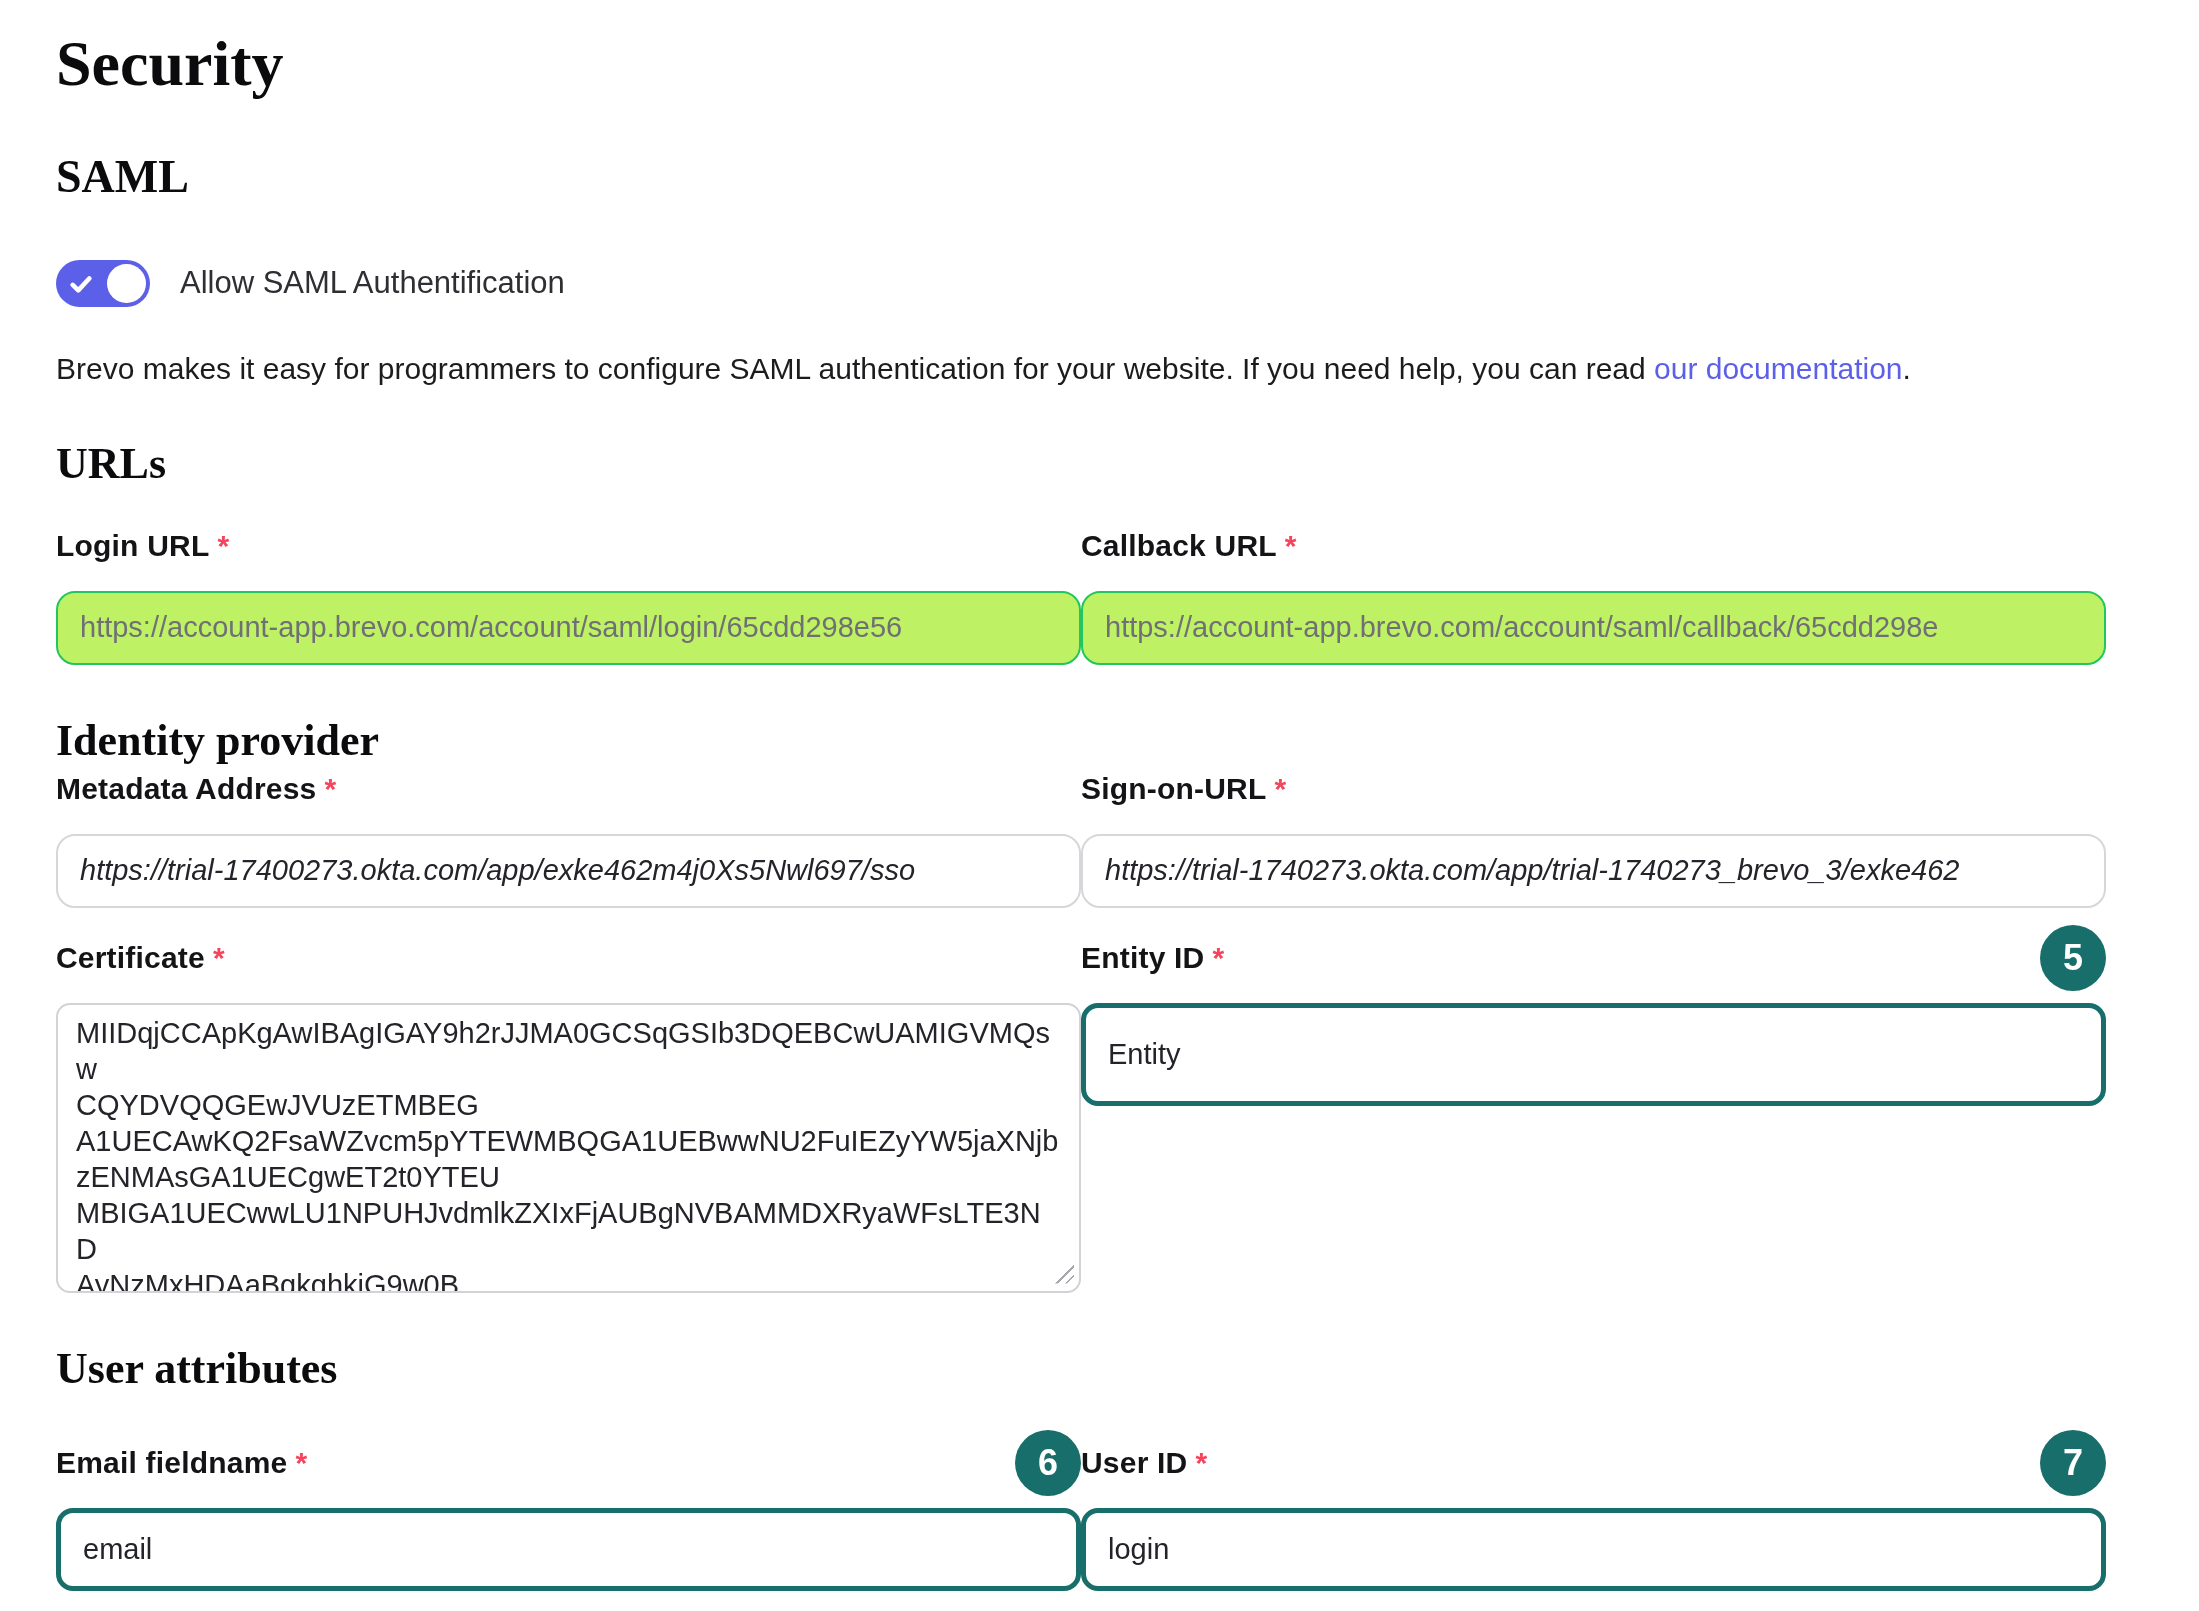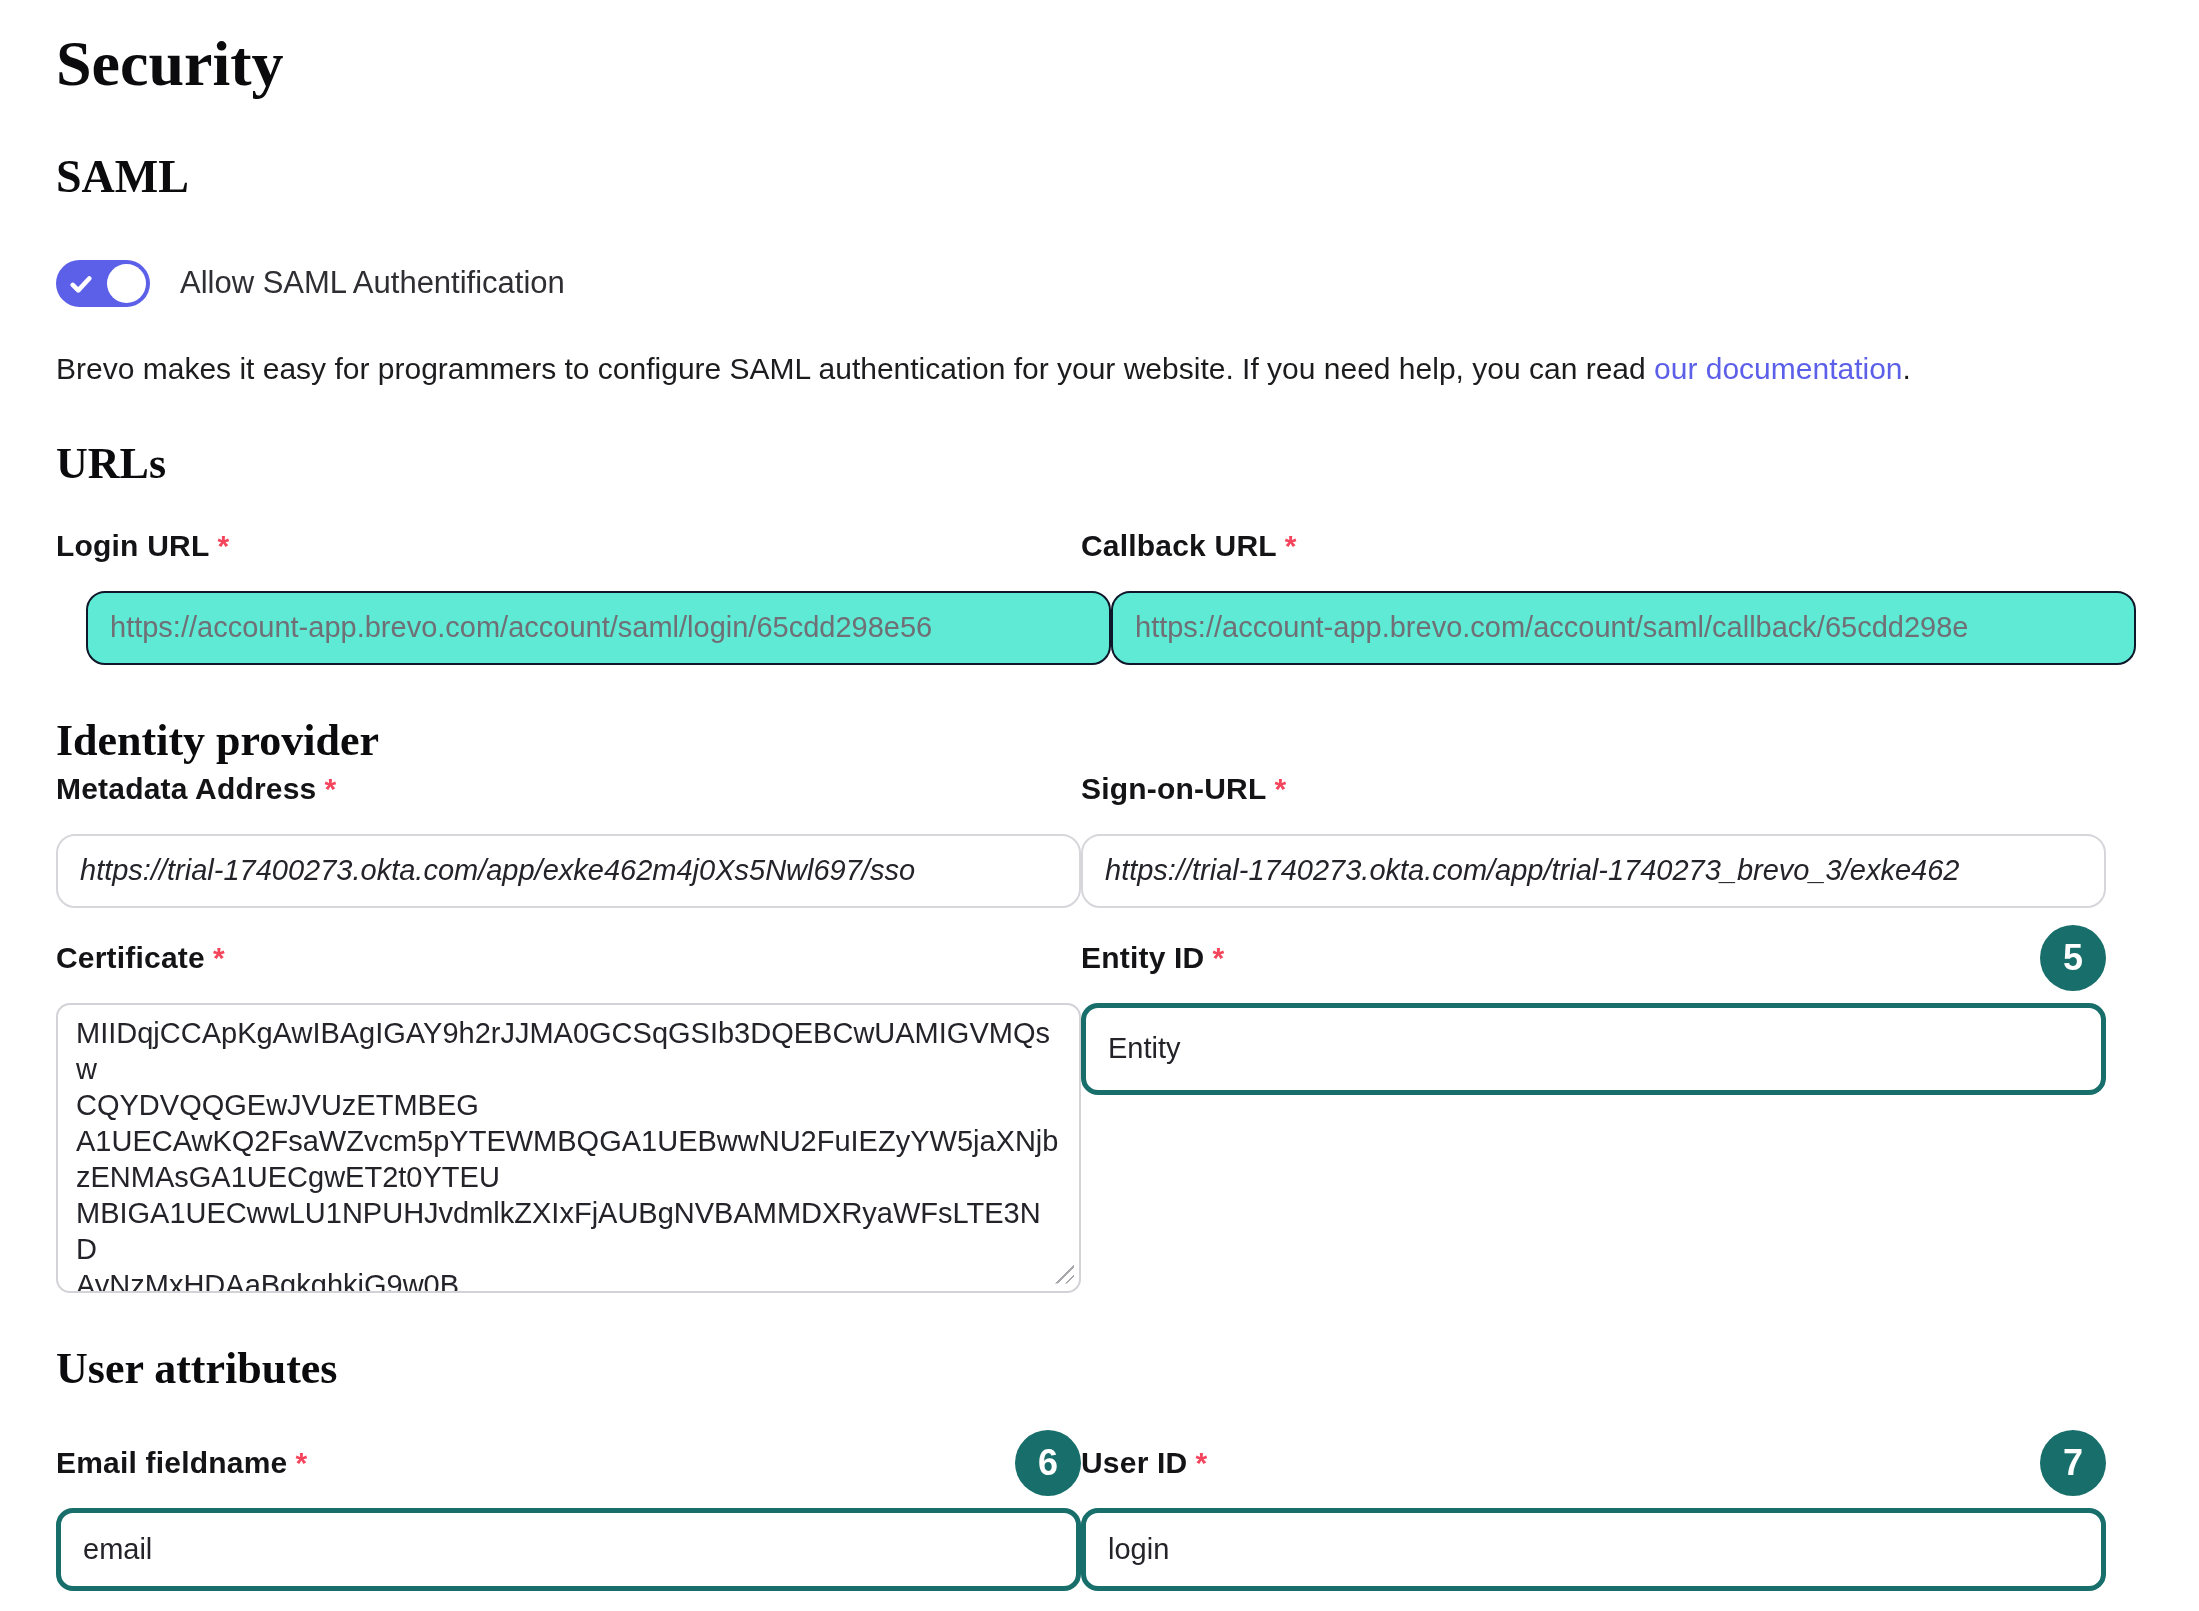--- a/index.html
+++ b/index.html
@@ -68,27 +68,27 @@
     flex:0 0 auto;
   }
 
   input.text-input {
     display:block; width:100%; height:74px;
     font-family:"Liberation Sans", sans-serif; font-size:29px;
     padding:0 22px; border-radius:19px; outline:none;
     white-space:nowrap; overflow:hidden;
   }
   input.readonly-input {
-    border:2px solid #0f172a; background:#5eead4; color:#6f6f75;margin-left:30px;
+    border:2px solid #22c55e; background:#bef264; color:#6f6f75;
   }
   input.editable-input {
     border:2px solid #d6d6db; background:#ffffff; color:#232329;font-style:italic;
   }
   input.highlight-input {
-    height:92px; border:5px solid #176e6a; background:#ffffff; color:#232329;
+    height:103px; border:5px solid #176e6a; background:#ffffff; color:#232329;
     border-radius:17px;
   }
   .row4 input.highlight-input { height:83px; }
 
   .textarea-wrap { position:relative; width:100%; }
   textarea.cert-area {
     display:block; width:100%; height:290px; resize:none;
     font-family:"Liberation Sans", sans-serif; font-size:29px; line-height:36px;
     color:#232329; background:#ffffff;
     border:2px solid #d2d2d7; border-radius:14px;

